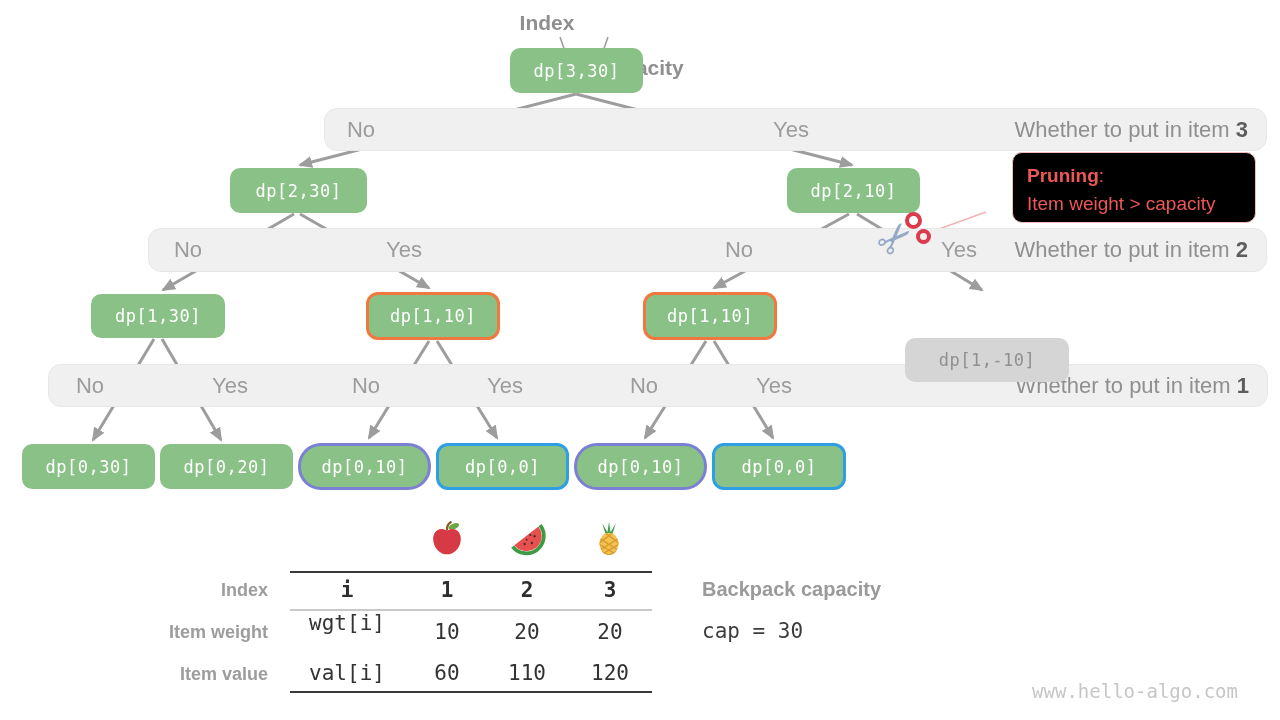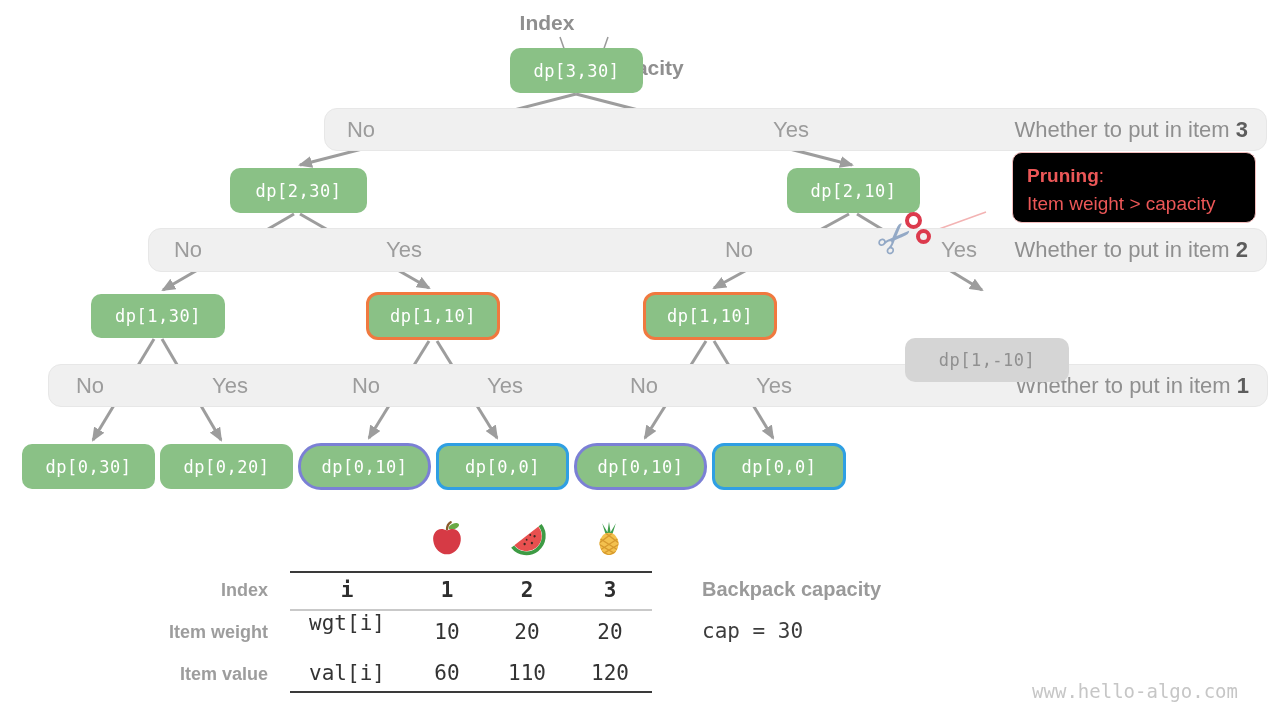--- a/index.html
+++ b/index.html
@@ -108,21 +108,21 @@
   </div>
 
   <div class="node" style="left:510px;top:48px;width:133px;height:45px;">dp[3,30]</div>
   <div class="node" style="left:230px;top:168px;width:137px;height:45px;">dp[2,30]</div>
   <div class="node" style="left:787px;top:168px;width:133px;height:45px;">dp[2,10]</div>
   <div class="node" style="left:91px;top:294px;width:134px;height:44px;text-align:center;">dp[1,30]</div>
   <div class="node orange" style="left:366px;top:292px;width:134px;height:48px;">dp[1,10]</div>
   <div class="node orange" style="left:643px;top:292px;width:134px;height:48px;">dp[1,10]</div>
   <div class="node gray" style="left:905px;top:294px;width:164px;height:44px;margin-top:44px;">dp[1,-10]</div>
   <div class="node" style="left:22px;top:444px;width:133px;height:45px;">dp[0,30]</div>
-  <div class="node" style="left:160px;top:444px;width:133px;height:45px;border-radius:11px;">dp[0,20]</div>
+  <div class="node" style="left:160px;top:444px;width:133px;height:45px;">dp[0,20]</div>
   <div class="node purple" style="left:298px;top:443px;width:133px;height:47px;">dp[0,10]</div>
   <div class="node blue" style="left:436px;top:443px;width:133px;height:47px;">dp[0,0]</div>
   <div class="node purple" style="left:574px;top:443px;width:133px;height:47px;">dp[0,10]</div>
   <div class="node blue" style="left:712px;top:443px;width:134px;height:47px;">dp[0,0]</div>
 
   <div class="pruning-box">
     <b>Pruning</b><span>:</span><br>
     <span>Item weight &gt; capacity</span>
   </div>
 

